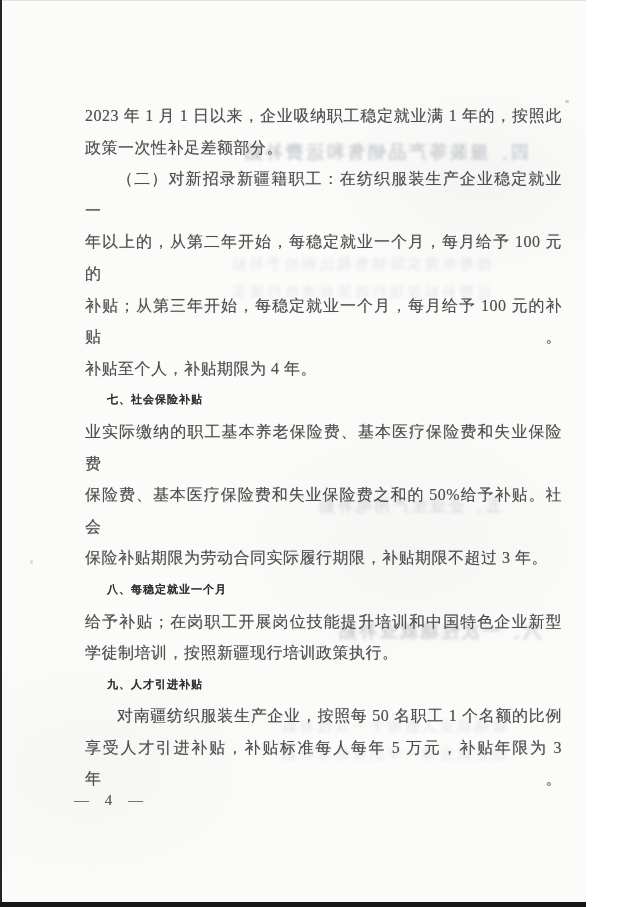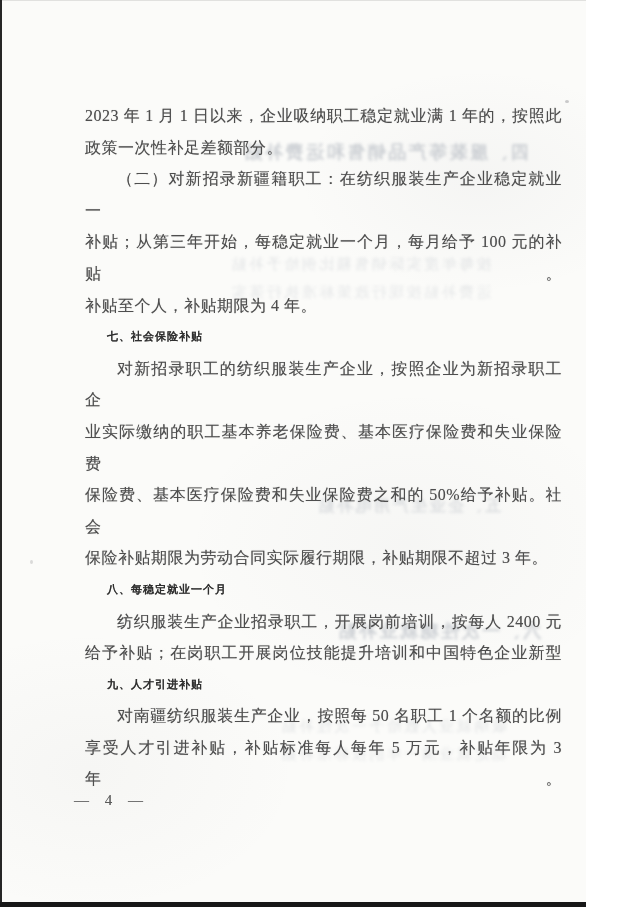--- a/index.html
+++ b/index.html
@@ -110,34 +110,34 @@
       <div class="bleed" style="top: 746px; right: 80px; font-size: 15px; opacity: 0.2;">稳定就业满一年的按标准补贴</div>
     </div>
 
   <div class="page-body">
       <div class="para">
         <div class="line">2023 年 1 月 1 日以来，企业吸纳职工稳定就业满 1 年的，按照此</div>
         <div class="line para-end">政策一次性补足差额部分。</div>
       </div>
       <div class="para">
         <div class="line indent">（二）对新招录新疆籍职工：在纺织服装生产企业稳定就业一</div>
+        <div class="line">年以上的，从第二年开始，每稳定就业一个月，每月给予 100 元的</div>
         <div class="line">补贴；从第三年开始，每稳定就业一个月，每月给予 100 元的补贴。</div>
         <div class="line para-end">补贴至个人，补贴期限为 4 年。</div>
       </div>
       <div class="heading">七、社会保险补贴</div>
       <div class="para">
-        <div class="line indent">对新招录职工的纺织服装生产企业，按照企业为新招录职工企</div>
         <div class="line">业实际缴纳的职工基本养老保险费、基本医疗保险费和失业保险费</div>
         <div class="line">保险费、基本医疗保险费和失业保险费之和的 50%给予补贴。社会</div>
         <div class="line para-end">保险补贴期限为劳动合同实际履行期限，补贴期限不超过 3 年。</div>
       </div>
       <div class="heading">八、每稳定就业一个月</div>
       <div class="para">
-        <div class="line indent">纺织服装生产企业招录职工，开展岗前培训，按每人 2400 元</div>
         <div class="line">给予补贴；在岗职工开展岗位技能提升培训和中国特色企业新型</div>
+        <div class="line para-end">学徒制培训，按照新疆现行培训政策执行。</div>
       </div>
       <div class="heading">九、人才引进补贴</div>
       <div class="para">
         <div class="line indent">对南疆纺织服装生产企业，按照每 50 名职工 1 个名额的比例</div>
         <div class="line">享受人才引进补贴，补贴标准每人每年 5 万元，补贴年限为 3 年。</div>
       </div>
     </div>
 
   <div class="page-number">— 4 —</div>
 

